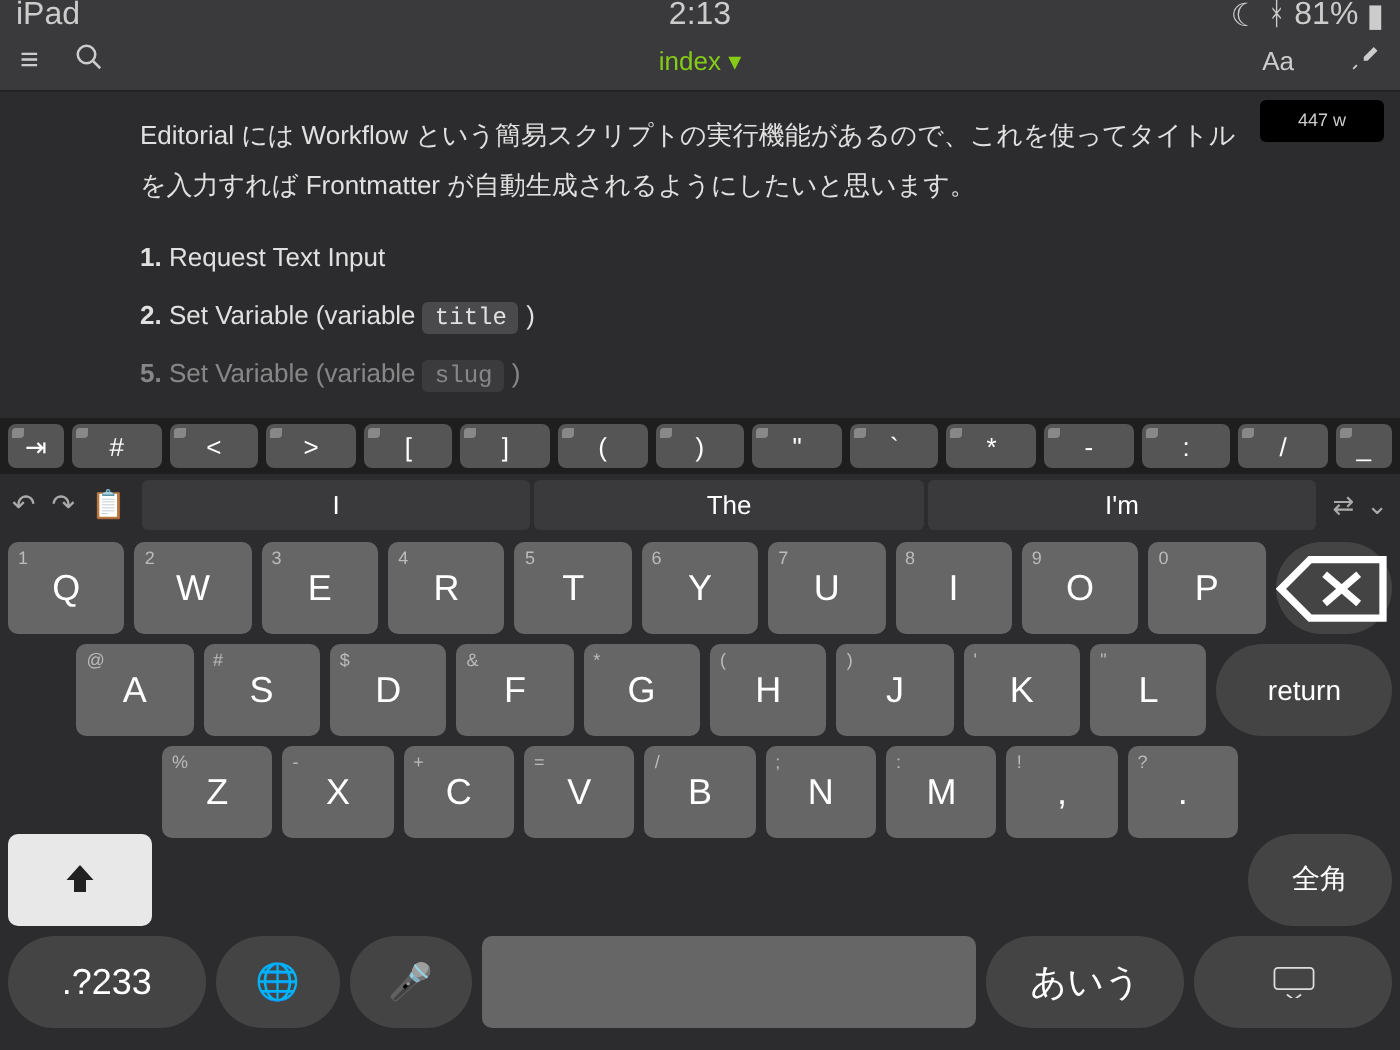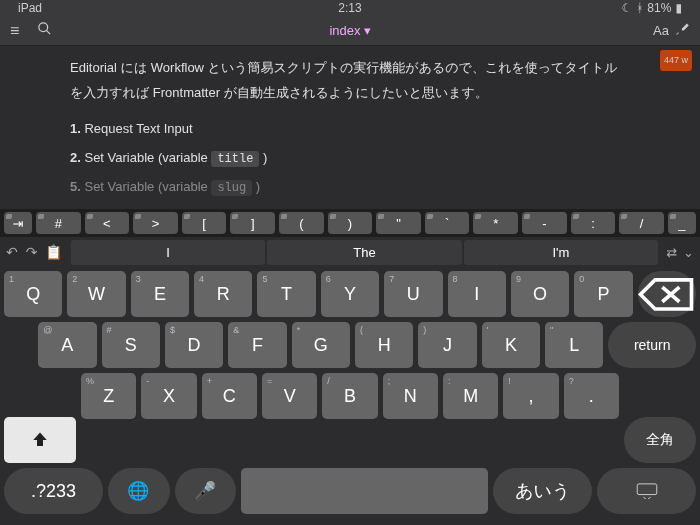--- a/index.html
+++ b/index.html
@@ -1,29 +1,29 @@
 <!DOCTYPE html>
 <html><head>
 <meta charset="utf-8">
 <style>
 * { margin: 0; padding: 0; box-sizing: border-box; font-family: -apple-system, Helvetica, Arial, sans-serif; }
 body { width: 700px; height: 525px; background: #2c2c2e; color: #e8e8e8; overflow: hidden; }
 
-.status-bar { height: 16px; background: #3a3a3c; display: flex; align-items: center; justify-content: space-between; padding: 0 18px; font-size: 12px; color: #ccc; }
+.status-bar { height: 16px; background: #3a3a3c; display: flex; align-items: center; justify-content: space-between; padding: 0 8px; font-size: 16px; color: #ccc; }
 .status-left, .status-right { display: flex; align-items: center; gap: 4px; }
 .status-center { position: absolute; left: 50%; transform: translateX(-50%); }
 
 .toolbar { height: 30px; background: #3a3a3c; display: flex; align-items: center; padding: 0 10px; position: relative; border-bottom: 1px solid #222; }
 .tb-left { display: flex; gap: 18px; align-items: center; }
-.tb-center { position: absolute; left: 50%; transform: translateX(-50%); font-size: 13px; color: #f0abfc; }
-.tb-right { margin-left: auto; display: flex; gap: 6px; align-items: center; }
+.tb-center { position: absolute; left: 50%; transform: translateX(-50%); font-size: 13px; color: #84cc16; }
+.tb-right { margin-left: auto; display: flex; gap: 28px; align-items: center; }
 .tb-icon { color: #ccc; cursor: pointer; font-size: 16px; }
 
 .editor { padding: 10px 70px 0 70px; font-size: 13px; line-height: 1.9; color: #e0e0e0; position: relative; }
-.word-count { position: absolute; right: 8px; top: 4px; background: #c2410c; color: #ccc; font-size: 9px; padding: 2px 4px; border-radius: 3px; }
+.word-count { position: absolute; right: 8px; top: 4px; background: #000000; color: #ccc; font-size: 9px; padding: 2px 19px; border-radius: 3px; }
 .para { margin-bottom: 12px; }
 .list-line { margin-bottom: 4px; }
 .code-pill { background: #4a4a4c; padding: 1px 6px; border-radius: 3px; font-family: Liberation Mono, monospace; font-size: 12px; }
 
 .keyboard { position: absolute; bottom: 0; left: 0; right: 0; background: #2c2c2e; }
 .sym-row { display: flex; height: 28px; background: #1e1e1f; gap: 4px; padding: 3px 4px; }
 .sym-key { flex: 1; background: #555; border-radius: 4px; display: flex; align-items: center; justify-content: center; color: #fff; font-size: 13px; position: relative; }
 .sym-key::before { content: ''; position: absolute; top: 2px; left: 2px; width: 6px; height: 5px; background: #888; border-radius: 2px 0 2px 0; }
 .sym-key.narrow { flex: 0 0 28px; }
 

